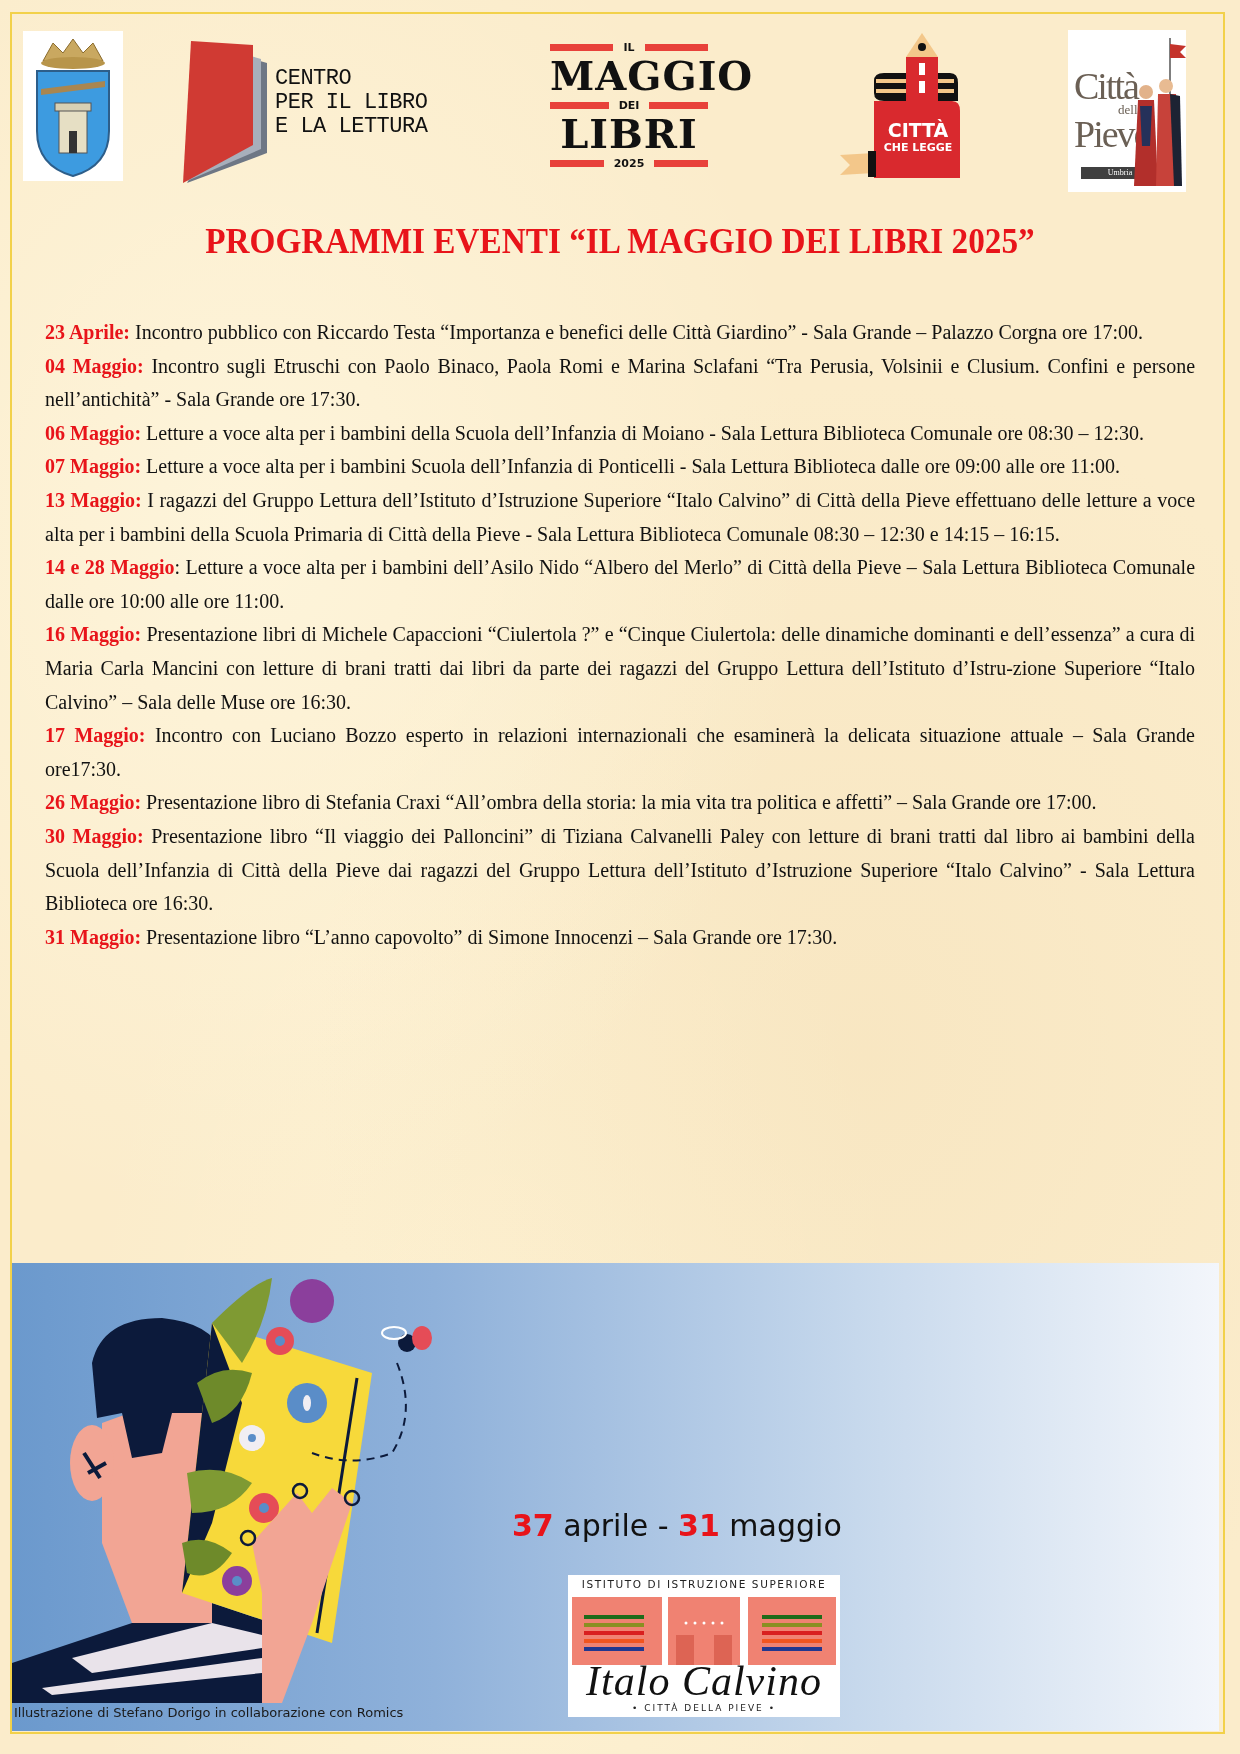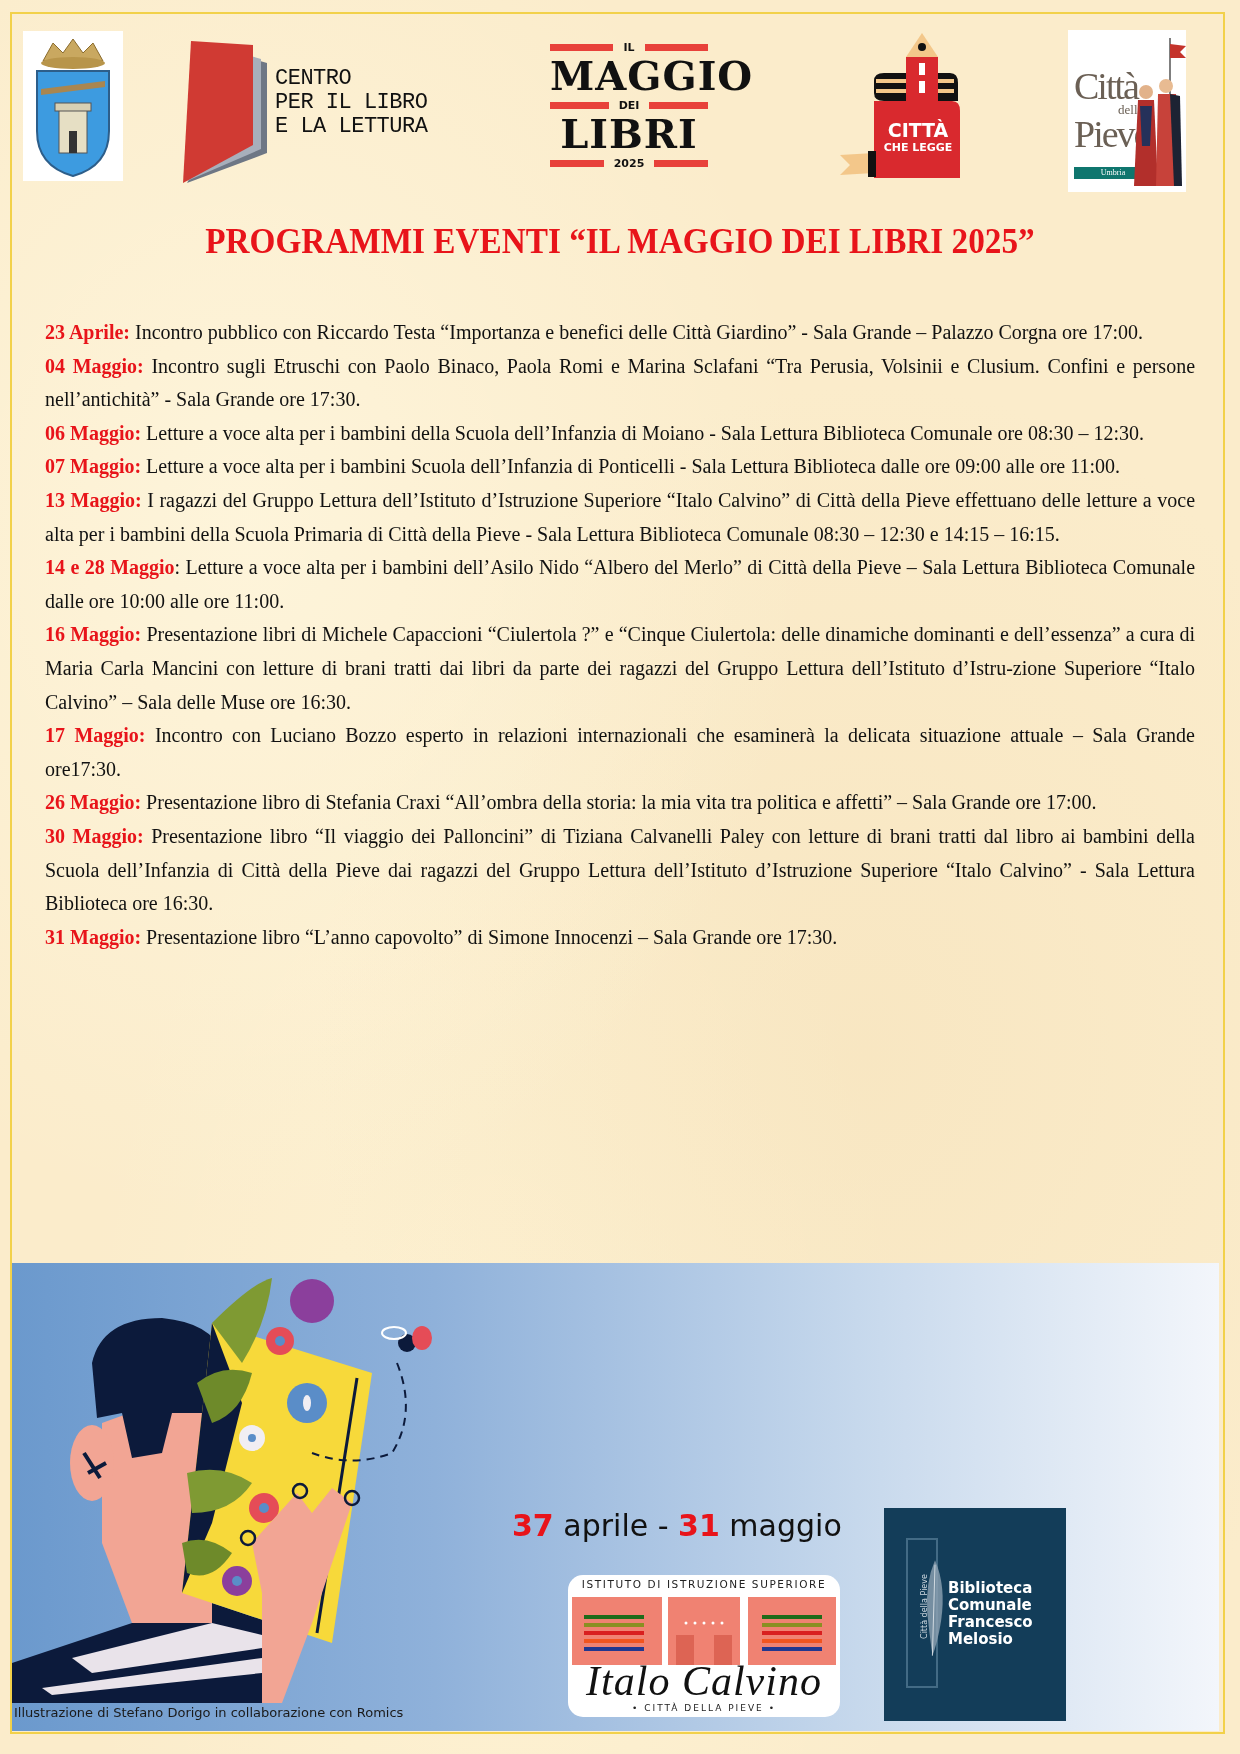--- a/index.html
+++ b/index.html
@@ -27,21 +27,21 @@
   .maggio .bar-row { display:flex; align-items:center; justify-content:center; gap:4px; height:14px; }
   .maggio .bar { flex:1; height:7px; background:#e8413a; }
   .maggio .small { font-size:11px; font-weight:900; padding:0 6px; }
   .maggio .big { font-size:40px; line-height:44px; font-weight:900; letter-spacing:1px; font-family:"DejaVu Serif", serif; }
   .citta-legge { left:840px; top:33px; width:125px; height:145px; }
   .pieve { left:1068px; top:30px; width:118px; height:162px; background:#fff; overflow:hidden; }
   .pieve-title { position:absolute; left:6px; top:38px; font-family:"Liberation Serif", serif; color:#6b6055; line-height:0.95; }
   .pieve-title .l1 { font-size:38px; letter-spacing:-2px; display:block; }
   .pieve-title .l2 { font-size:13px; display:block; margin-left:44px; }
   .pieve-title .l3 { font-size:38px; letter-spacing:-2px; display:block; }
-  .pieve-band { position:absolute; left:6px; top:137px; width:78px; height:12px; background:#0f766e; color:#fff; font-size:8px; text-align:center; line-height:12px; }
+  .pieve-band { position:absolute; left:13px; top:137px; width:78px; height:12px; background:#404040; color:#fff; font-size:8px; text-align:center; line-height:12px; }
   .pieve-figs { position:absolute; left:62px; top:6px; width:56px; height:156px; }
 
   .title {
     position:absolute; left:0; top:222px; width:1240px; text-align:center;
     color:#e8141a; font-weight:bold; font-size:35px; letter-spacing:0px;
     font-family:"Liberation Serif", serif; transform:scaleX(0.95);
   }
   .events {
     position:absolute; left:45px; top:316px; width:1150px;
     font-size:20px; line-height:33.6px; color:#111; text-align:justify;
@@ -60,21 +60,21 @@
   .brand {
     position:absolute; left:500px; top:102px; font-family:"DejaVu Sans", sans-serif;
     font-weight:bold; font-size:80px; letter-spacing:-2px; color:#111; line-height:1;
   }
   .brand .g { color:#5a8dc8; }
   .dates {
     position:absolute; left:500px; top:245px; font-family:"DejaVu Sans", sans-serif;
     font-size:30px; color:#111;
   }
   .dates .red { color:#e8141a; font-weight:bold; }
-  .calvino { position:absolute; left:556px; top:312px; width:272px; height:142px; background:#fff;border-radius:15px; }
+  .calvino { position:absolute; left:556px; top:312px; width:272px; height:142px; background:#fff; }
   .calvino-top { position:absolute; left:0; top:3px; width:100%; text-align:center; font-family:"DejaVu Sans", sans-serif; font-size:10.5px; letter-spacing:1.6px; color:#222; }
   .calvino-script { position:absolute; left:0; top:82px; width:100%; text-align:center; font-family:"Liberation Serif", serif; font-style:italic; font-size:42px; color:#111; letter-spacing:1px; }
   .calvino-bottom { position:absolute; left:0; top:128px; width:100%; text-align:center; font-family:"DejaVu Sans", sans-serif; font-size:9px; letter-spacing:2px; color:#222; }
   .melosio { position:absolute; left:872px; top:245px; width:182px; height:213px; background:#133d59; }
   .melosio-frame { position:absolute; left:22px; top:30px; width:32px; height:150px; border:2px solid #436b85; box-sizing:border-box; }
   .melosio-vert { position:absolute; left:-46px; top:62px; width:124px; transform:rotate(-90deg); color:#cfd9e0; font-family:"DejaVu Sans", sans-serif; font-size:8px; text-align:center; }
   .melosio-text { position:absolute; left:64px; top:72px; color:#fff; font-family:"DejaVu Sans", sans-serif; font-size:15px; line-height:17px; font-weight:bold; }
 </style>
 </head>
 <body>
@@ -255,28 +255,13 @@
           <circle cx="127" cy="48" r="1.5"></circle>
           <circle cx="136" cy="48" r="1.5"></circle>
           <circle cx="145" cy="48" r="1.5"></circle>
           <circle cx="154" cy="48" r="1.5"></circle>
         </g>
     </svg>
     <div class="calvino-script">Italo Calvino</div>
     <div class="calvino-bottom">• CITTÀ DELLA PIEVE •</div>
   </div>
 
-  <div class="melosio">
-    <div class="melosio-frame">
-      <div class="melosio-vert">Città della Pieve</div>
-    </div>
-    <svg viewBox="0 0 30 110" width="26" height="100" style="position:absolute;left:38px;top:50px;">
-      <path d="M15 0 Q28 30 22 70 Q18 95 12 110 Q8 80 6 60 Q4 25 15 0 Z" fill="#8fa3b3" opacity="0.8"></path>
-      <line x1="15" y1="5" x2="12" y2="110" stroke="#dfe6ea" stroke-width="1"></line>
-    </svg>
-    <div class="melosio-text">
-      <div>Biblioteca</div>
-      <div>Comunale</div>
-      <div>Francesco</div>
-      <div>Melosio</div>
-    </div>
-  </div>
 </div>
 
 </body></html>

